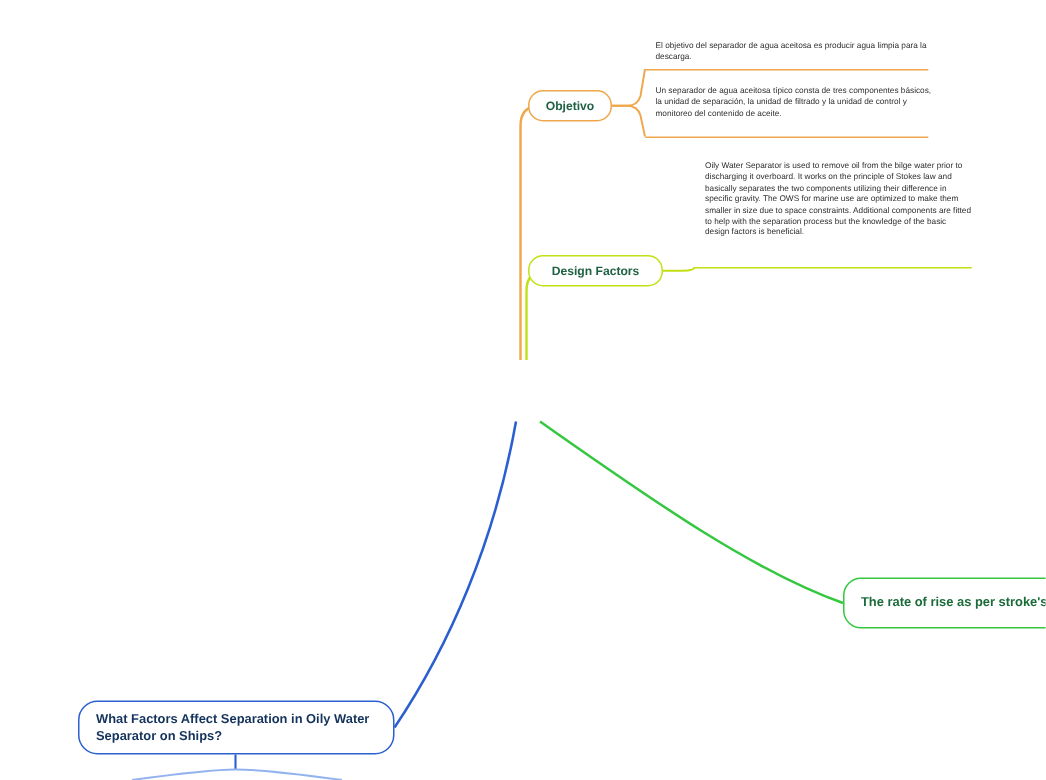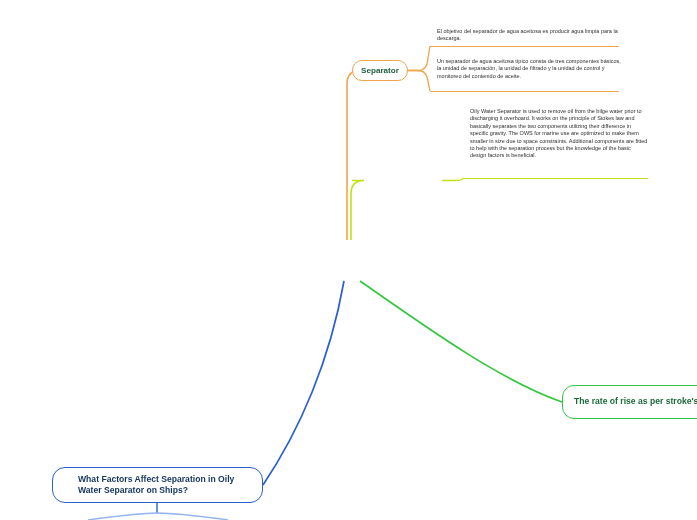--- a/index.html
+++ b/index.html
@@ -31,21 +31,21 @@
   #design-node span{font-size:8.1px;font-weight:bold;color:#1f6144;}
 
   
   #rate-node{left:562px;top:385px;width:150px;height:34px;
              border:1.4px solid #35c740;border-radius:12px;padding:0 11px;}
   #rate-node span{font-size:8.6px;font-weight:bold;color:#1b6b3a;
                   line-height:11.4px;white-space:nowrap;}
 
   
   #factors-node{left:52px;top:467px;width:211px;height:36px;
-                border:1.5px solid #2b5fd0;border-radius:13px;padding:0 25px;}
+                border:1.5px solid #2b5fd0;border-radius:13px;padding:0 11px;}
   #factors-node span{font-size:8.6px;font-weight:bold;color:#14335c;
                      line-height:11.4px;}
 
   
   .textblock{position:absolute;box-sizing:border-box;}
   .textblock p{margin:0;font-size:5.5px;line-height:7.4px;color:#2e2e2e;}
   .rule{position:absolute;height:1.4px;border-radius:1px;}
 
   #txt-1{left:437px;top:28px;width:184px;}
   #rule-1{left:430px;top:46px;width:189px;background:#f0a64a;}
@@ -74,23 +74,26 @@
 
     <path d="M344,281 C330,360 300,430 263,485" fill="none" stroke="#2b5fd0" stroke-width="1.7"></path>
 
     <path d="M157,503 L157,513" fill="none" stroke="#2b5fd0" stroke-width="1.4"></path>
     <path d="M157,513 C140,513 110,517 88,520" fill="none" stroke="#93b3ef" stroke-width="1.3"></path>
     <path d="M157,513 C176,513 206,517 228,520" fill="none" stroke="#93b3ef" stroke-width="1.3"></path>
   </svg>
 
 
   <div class="node" id="objetivo-node">
-    <span>Separator</span>
+    <span>Objetivo</span>
   </div>
 
+  <div class="node" id="design-node">
+    <span>Design Factors</span>
+  </div>
 
   <div class="node" id="rate-node">
     <span>The rate of rise as per stroke's follows</span>
   </div>
 
   <div class="node" id="factors-node">
     <span>What Factors Affect Separation in Oily Water Separator on Ships?</span>
   </div>
 
   <div class="textblock" id="txt-1">

